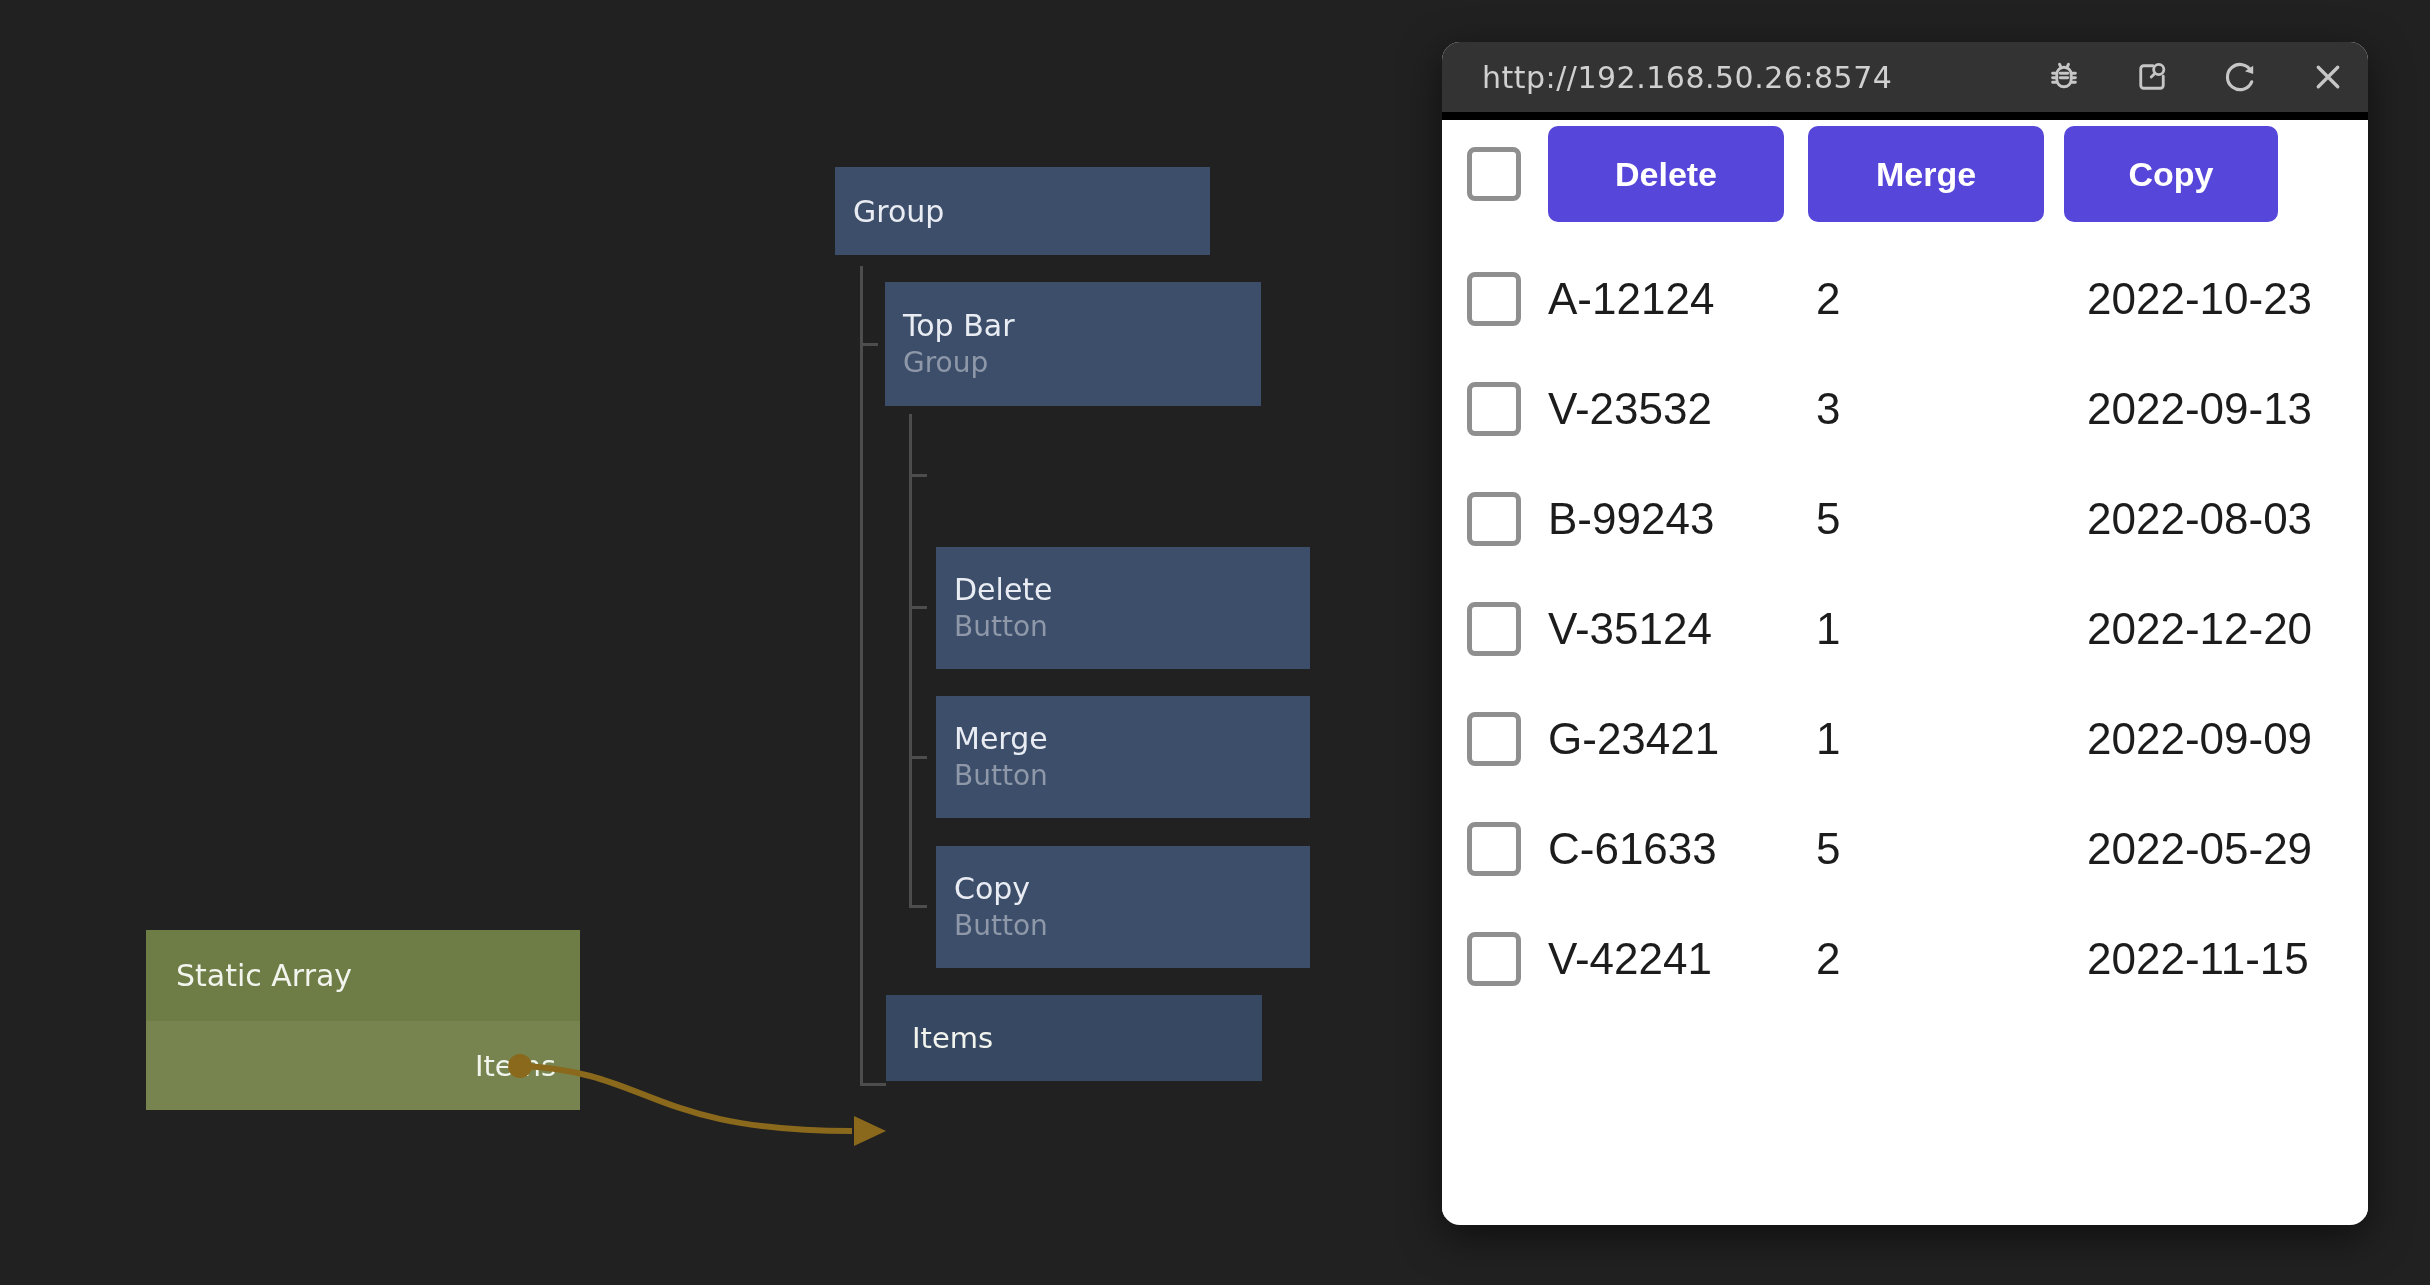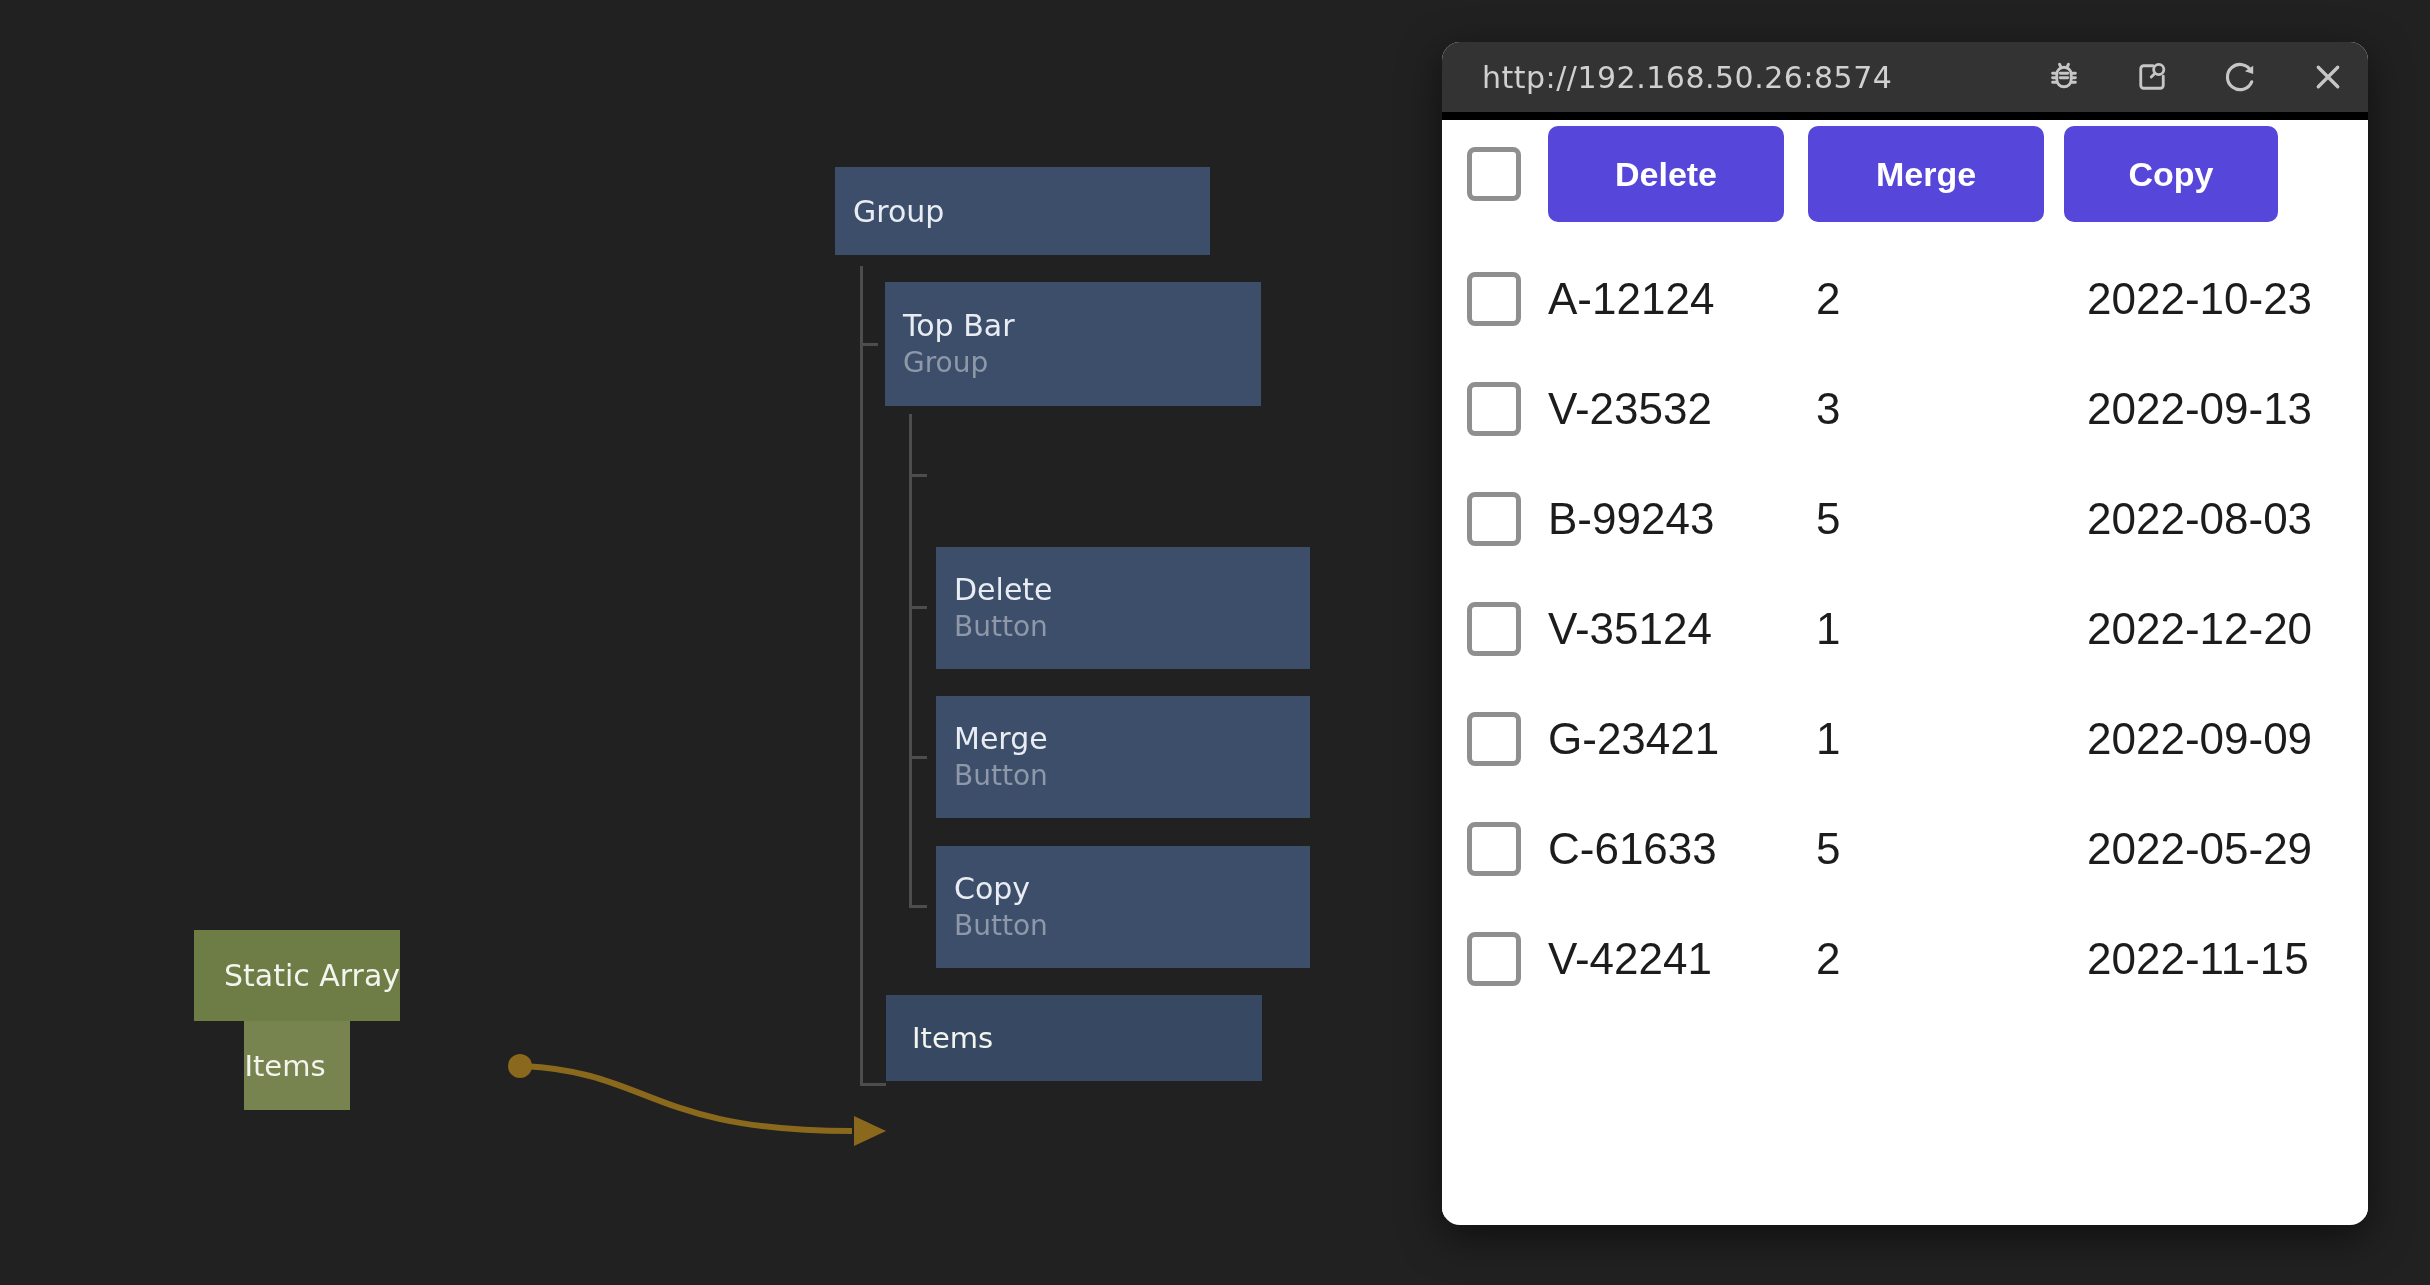--- a/index.html
+++ b/index.html
@@ -111,21 +111,21 @@
     <div class="title">Copy</div>
     <div class="subtitle">Button</div>
   </div>
 
   <div class="node2 msl" style="left:886px;top:995px;width:376px;">
     <div class="sec sec-body">
       <div class="portlabel">Items</div>
     </div>
   </div>
 
-  <div class="node2 sa" style="left:146px;top:930px;width:302px;align-items:center;">
+  <div class="node2 sa" style="left:146px;top:930px;width:434px;">
     <div class="sec sec-head">
       <div class="title">Static Array</div>
     </div>
     <div class="sec sec-body">
       <div class="portlabel">Items</div>
     </div>
   </div>
 
   <svg class="wires" width="2430" height="1285" viewBox="0 0 2430 1285">
     <path d="M 523 1066 C 650 1072 650 1131 852 1131" fill="none" stroke="var(--c-wire,#8a691c)" stroke-width="6"></path>

